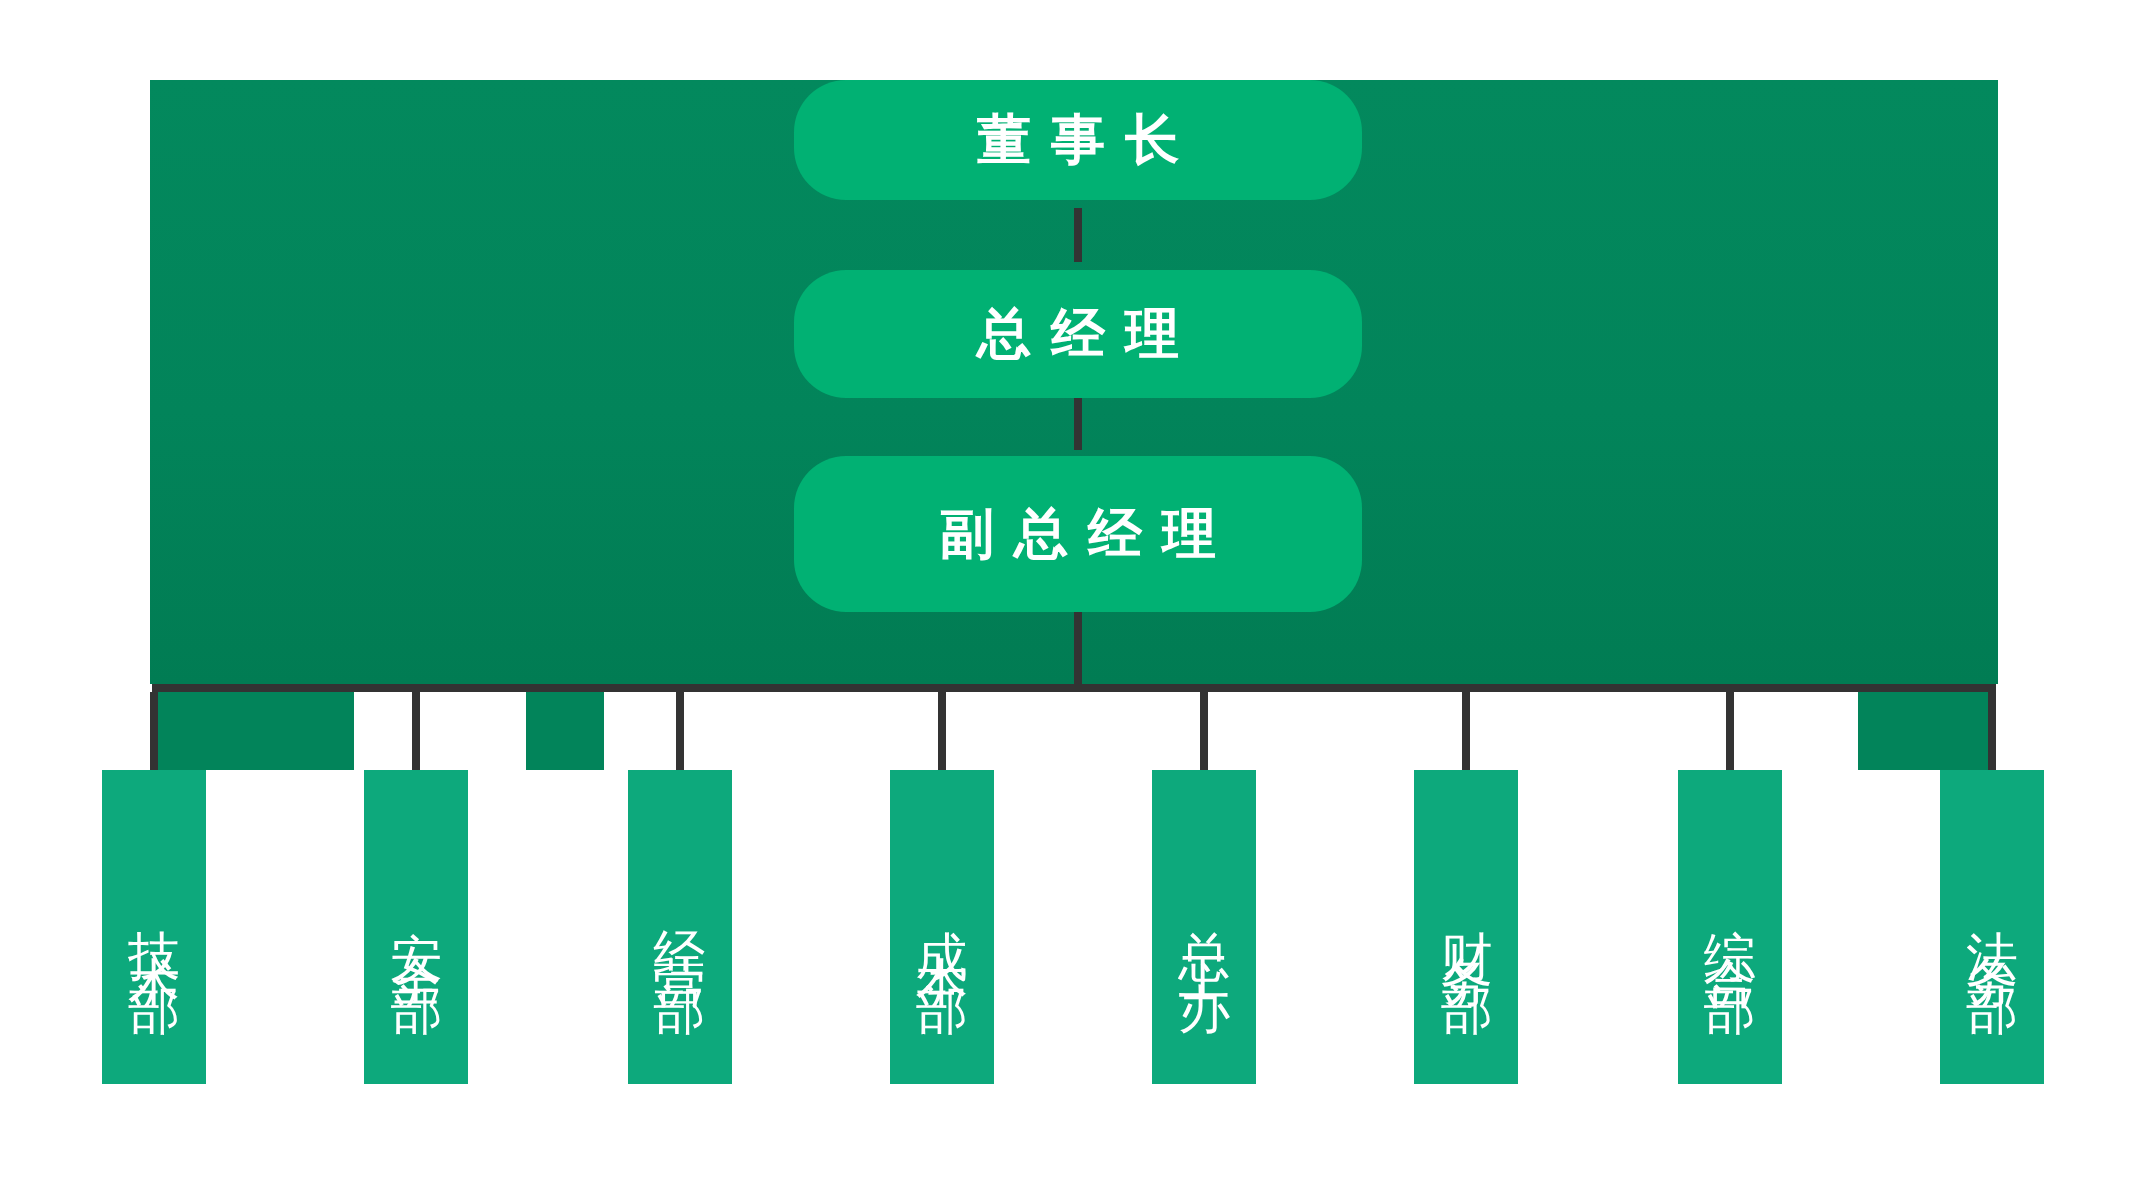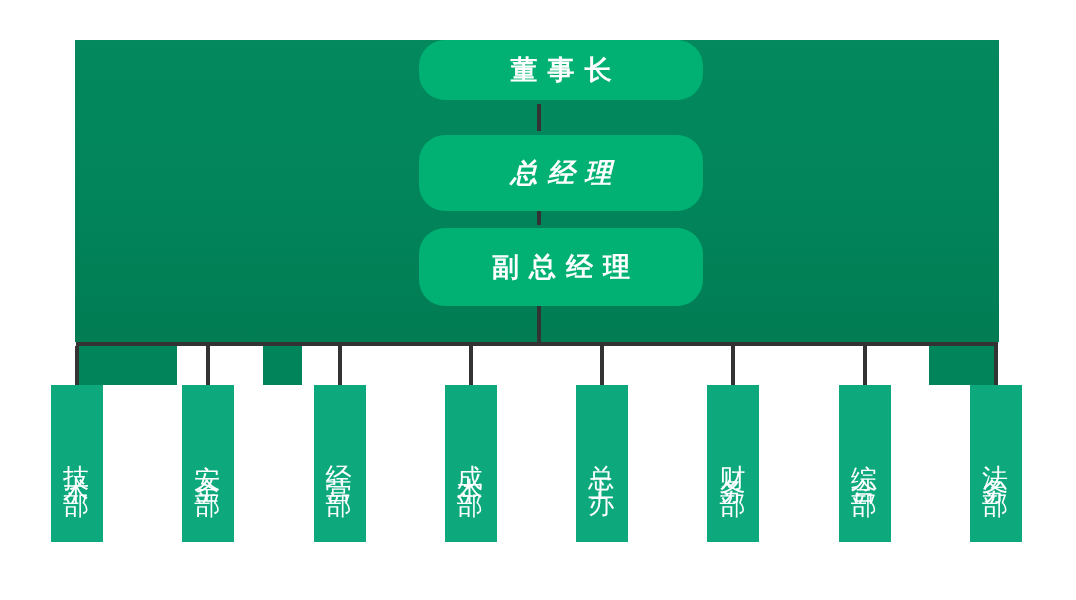--- a/index.html
+++ b/index.html
@@ -35,21 +35,21 @@
     height: 4px;
     background: var(--line, #333333);
   }
   .v-connector {
     position: absolute;
     width: 4px;
     background: var(--line, #333333);
   }
   .leader-box {
     position: absolute;
-    left: 419px;
+    left: 397px;
     width: 284px;
     background: var(--leader, #01b173);
     color: var(--text, #ffffff);
     display: flex;
     align-items: center;
     justify-content: center;
     font-size: 27px;
     font-weight: 700;
     letter-spacing: 10px;
     text-indent: 10px;
@@ -92,21 +92,21 @@
   <div class="notch" style="left:929px; top:346px; width:65px;  height:39px;"></div>
 
   <div class="v-connector" style="left:537px; top:104px; height:27px;"></div>
   <div class="v-connector" style="left:537px; top:199px; height:26px;"></div>
   <div class="v-connector" style="left:537px; top:294px; height:48px;"></div>
 
   <div class="h-rail"></div>
 
   <div id="leaders">
       <div class="leader-box" style="top: 40px; height: 60px;">董事长</div>
-      <div class="leader-box" style="top: 135px; height: 76px; font-style: italic;">总经理</div>
+      <div class="leader-box" style="top: 135px; height: 64px;">总经理</div>
       <div class="leader-box" style="top: 228px; height: 78px;">副总经理</div>
     </div>
 
   <div id="departments">
       <div class="dept-stub" style="left: 75px;"></div>
       <div class="dept-box" style="left: 51px;">技术部</div>
       <div class="dept-stub" style="left: 206.286px;"></div>
       <div class="dept-box" style="left: 182.286px;">安全部</div>
       <div class="dept-stub" style="left: 337.571px;"></div>
       <div class="dept-box" style="left: 313.571px;">经营部</div>

